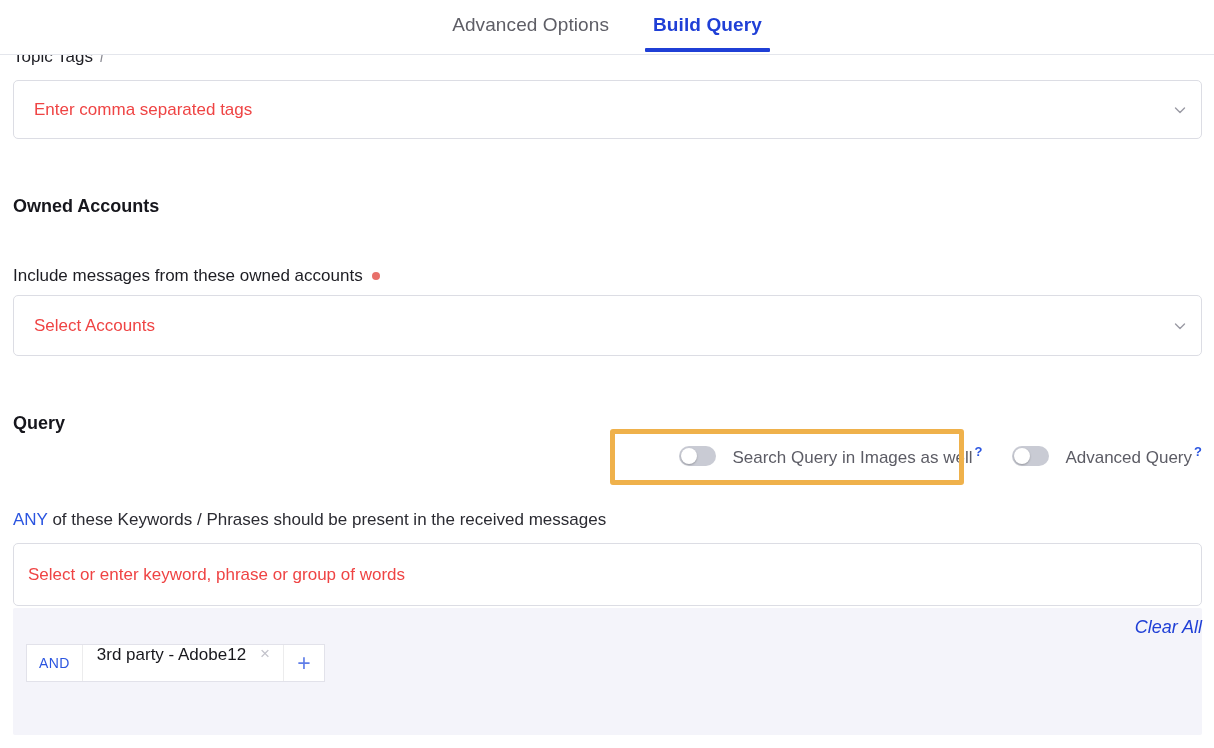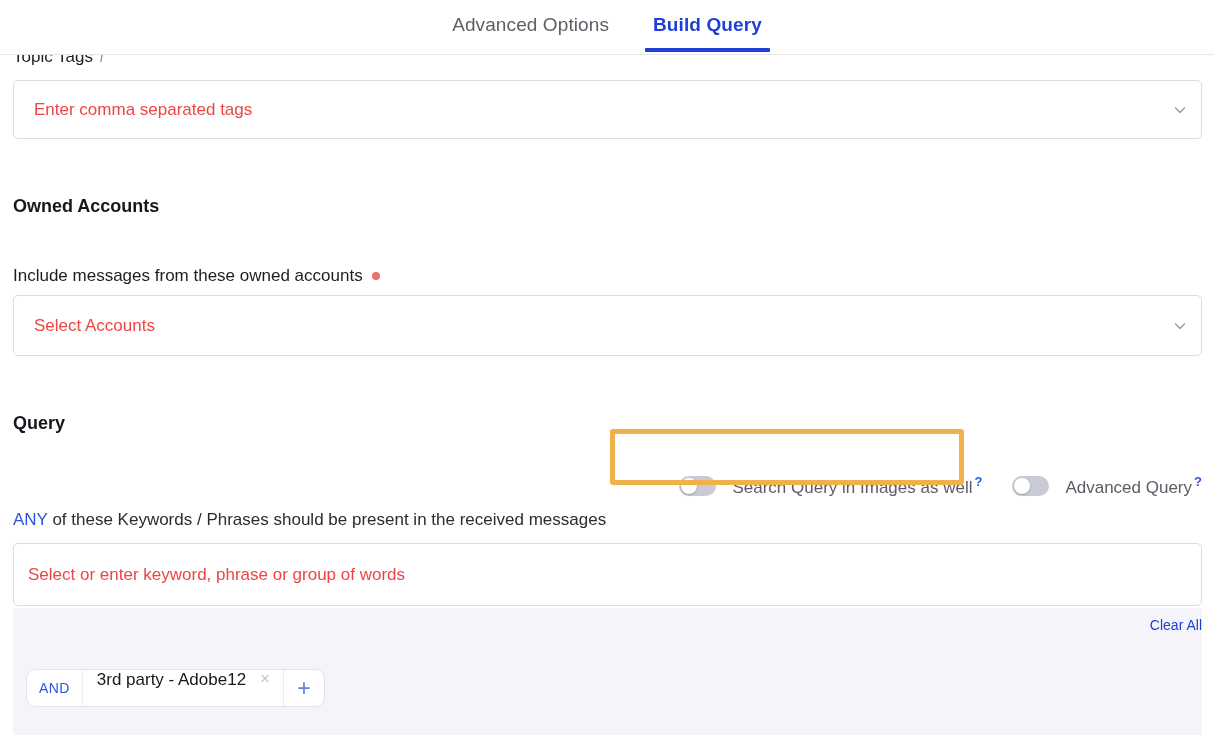--- a/index.html
+++ b/index.html
@@ -69,21 +69,21 @@
   }
   .req-label {
     position: absolute; left: 13px;
     font-size: 17px; color: #1d1d23;
     display: flex; align-items: center; gap: 9px;
   }
   .req-dot { width: 8px; height: 8px; border-radius: 50%; background: #e8706a; display:inline-block; }
 
   
   .toggle-row {
-    position: absolute; right: 12px; display: flex; align-items: center; gap: 0; margin-top: 30px;
+    position: absolute; right: 12px; display: flex; align-items: center; gap: 0;
   }
   .toggle-group { display: flex; align-items: center; gap: 16px; }
   .switch {
     width: 37px; height: 20px; border-radius: 10px; background: #c9cbd4;
     position: relative; flex: none; cursor: pointer;
   }
   .switch .knob {
     position: absolute; top: 2px; left: 2px;
     width: 16px; height: 16px; border-radius: 50%;
     background: #ffffff;
@@ -108,29 +108,28 @@
   .anyline .any { color: #2b55e0; font-weight: 400; cursor: pointer; }
 
   
   .lav-panel {
     position: absolute; left: 13px; width: 1189px;
     background: #f4f4fa;
     border-radius: 2px;
   }
   .clear-all {
     position: absolute; right: 12px;
-    font-size: 14px; color: #1f3fd6; cursor: pointer;
+    font-size: 18px; color: #1f3fd6; cursor: pointer; font-style: italic;
   }
   .chip {
     position: absolute;
     display: flex; align-items: stretch;
-    background: #ffffff; border: 1px solid #e2e2ea; border-radius: 9px;
+    background: #ffffff; border: 1px solid #e2e2ea; border-radius: 0;
     height: 38px;
     box-shadow: 0 0 0 0 rgba(0,0,0,0);
-    margin-top: 25px;
   }
   .chip .op {
     display:flex; align-items:center; justify-content:center;
     padding: 0 12px; font-size: 14px; color: #2b55e0; letter-spacing: .4px;
     border-right: 1px solid #ececed; cursor: pointer;
   }
   .chip .val {
     display:flex; gap: 14px;
     padding: 0 13px 0 14px; font-size: 17px; color: #18181d;
     border-right: 1px solid #ececed;

